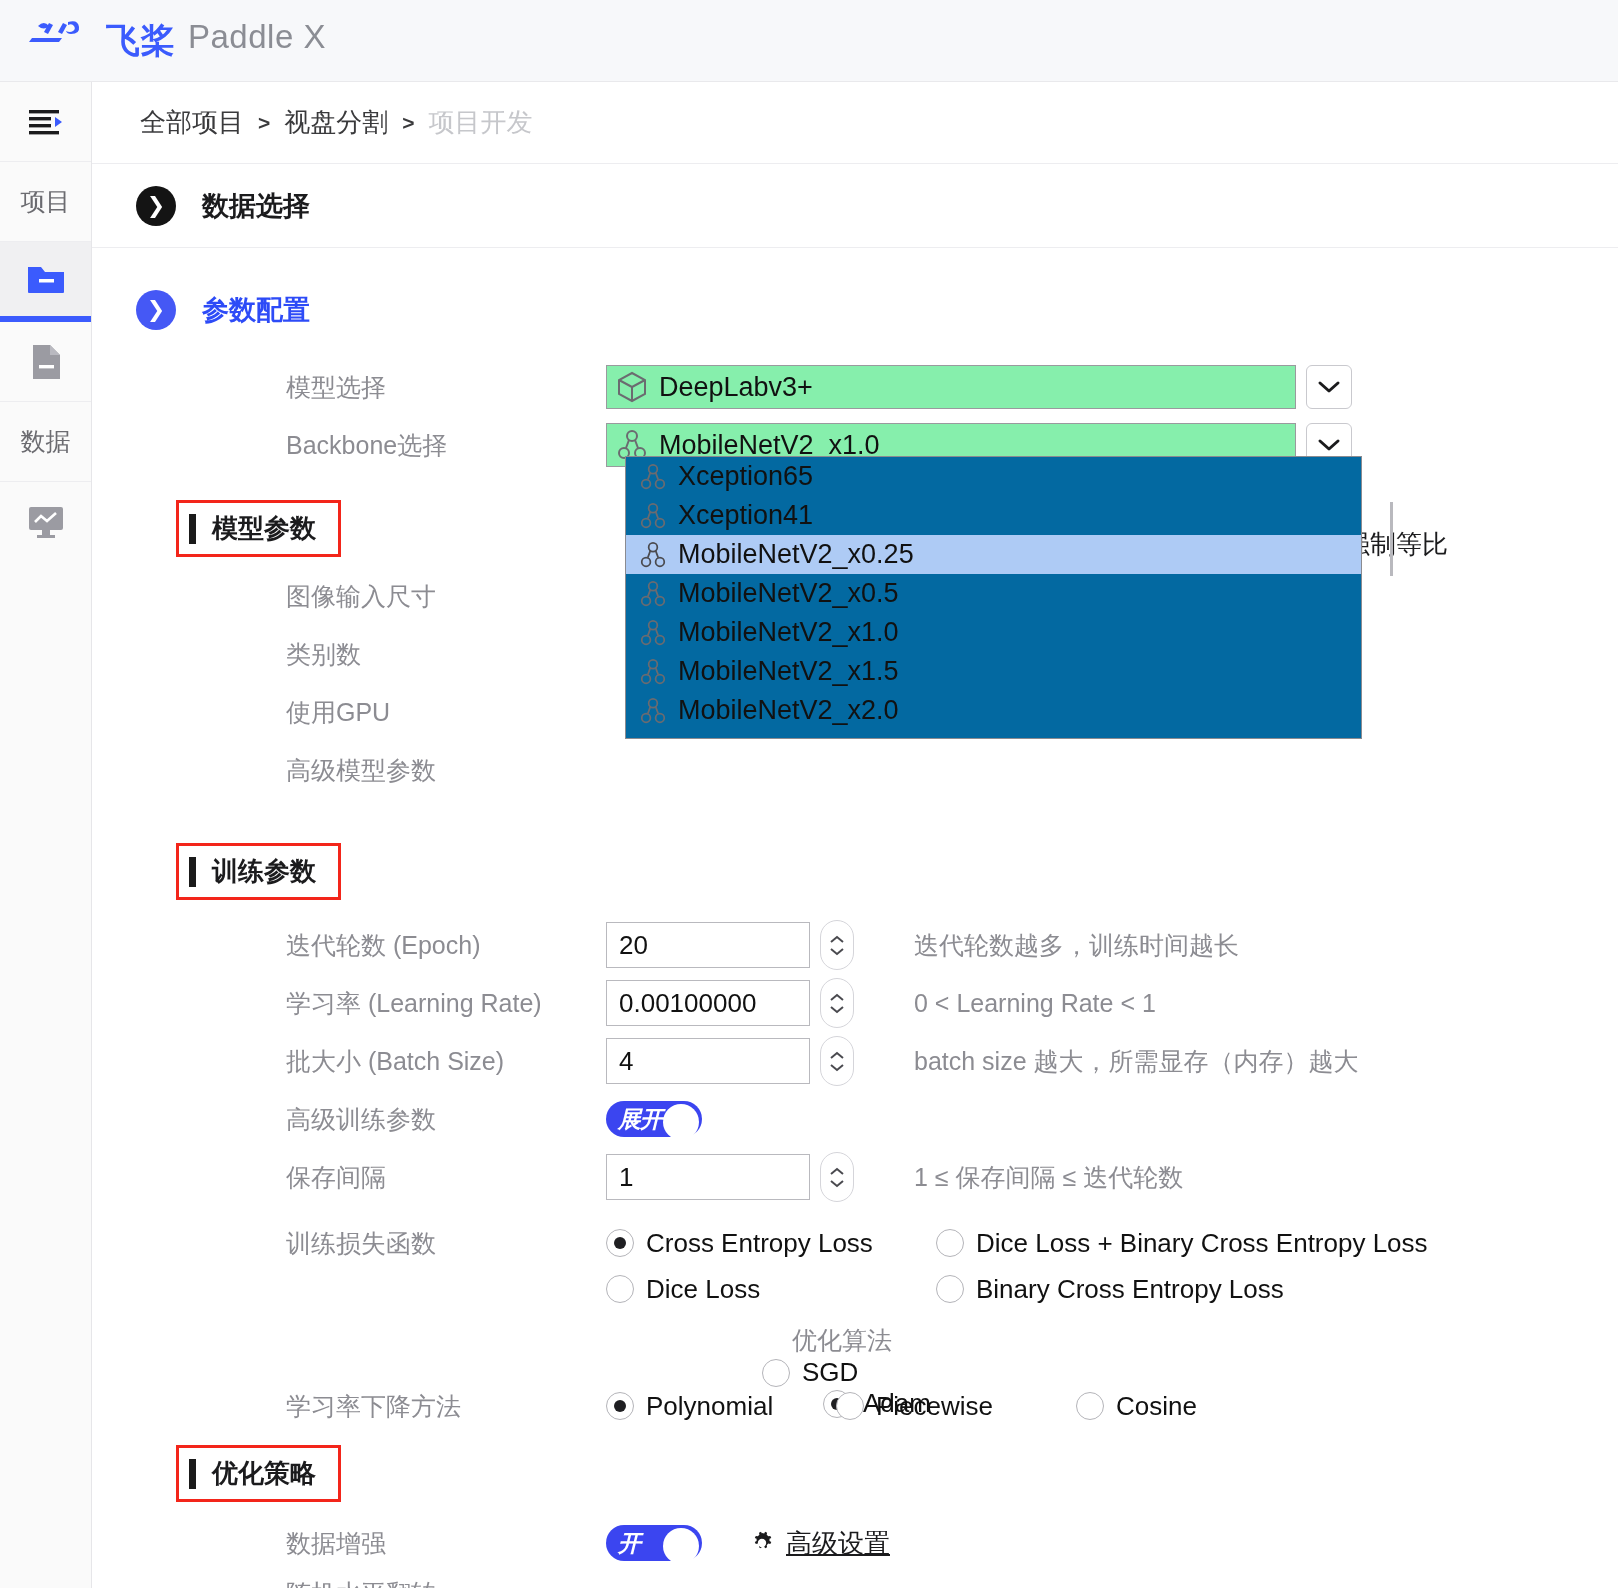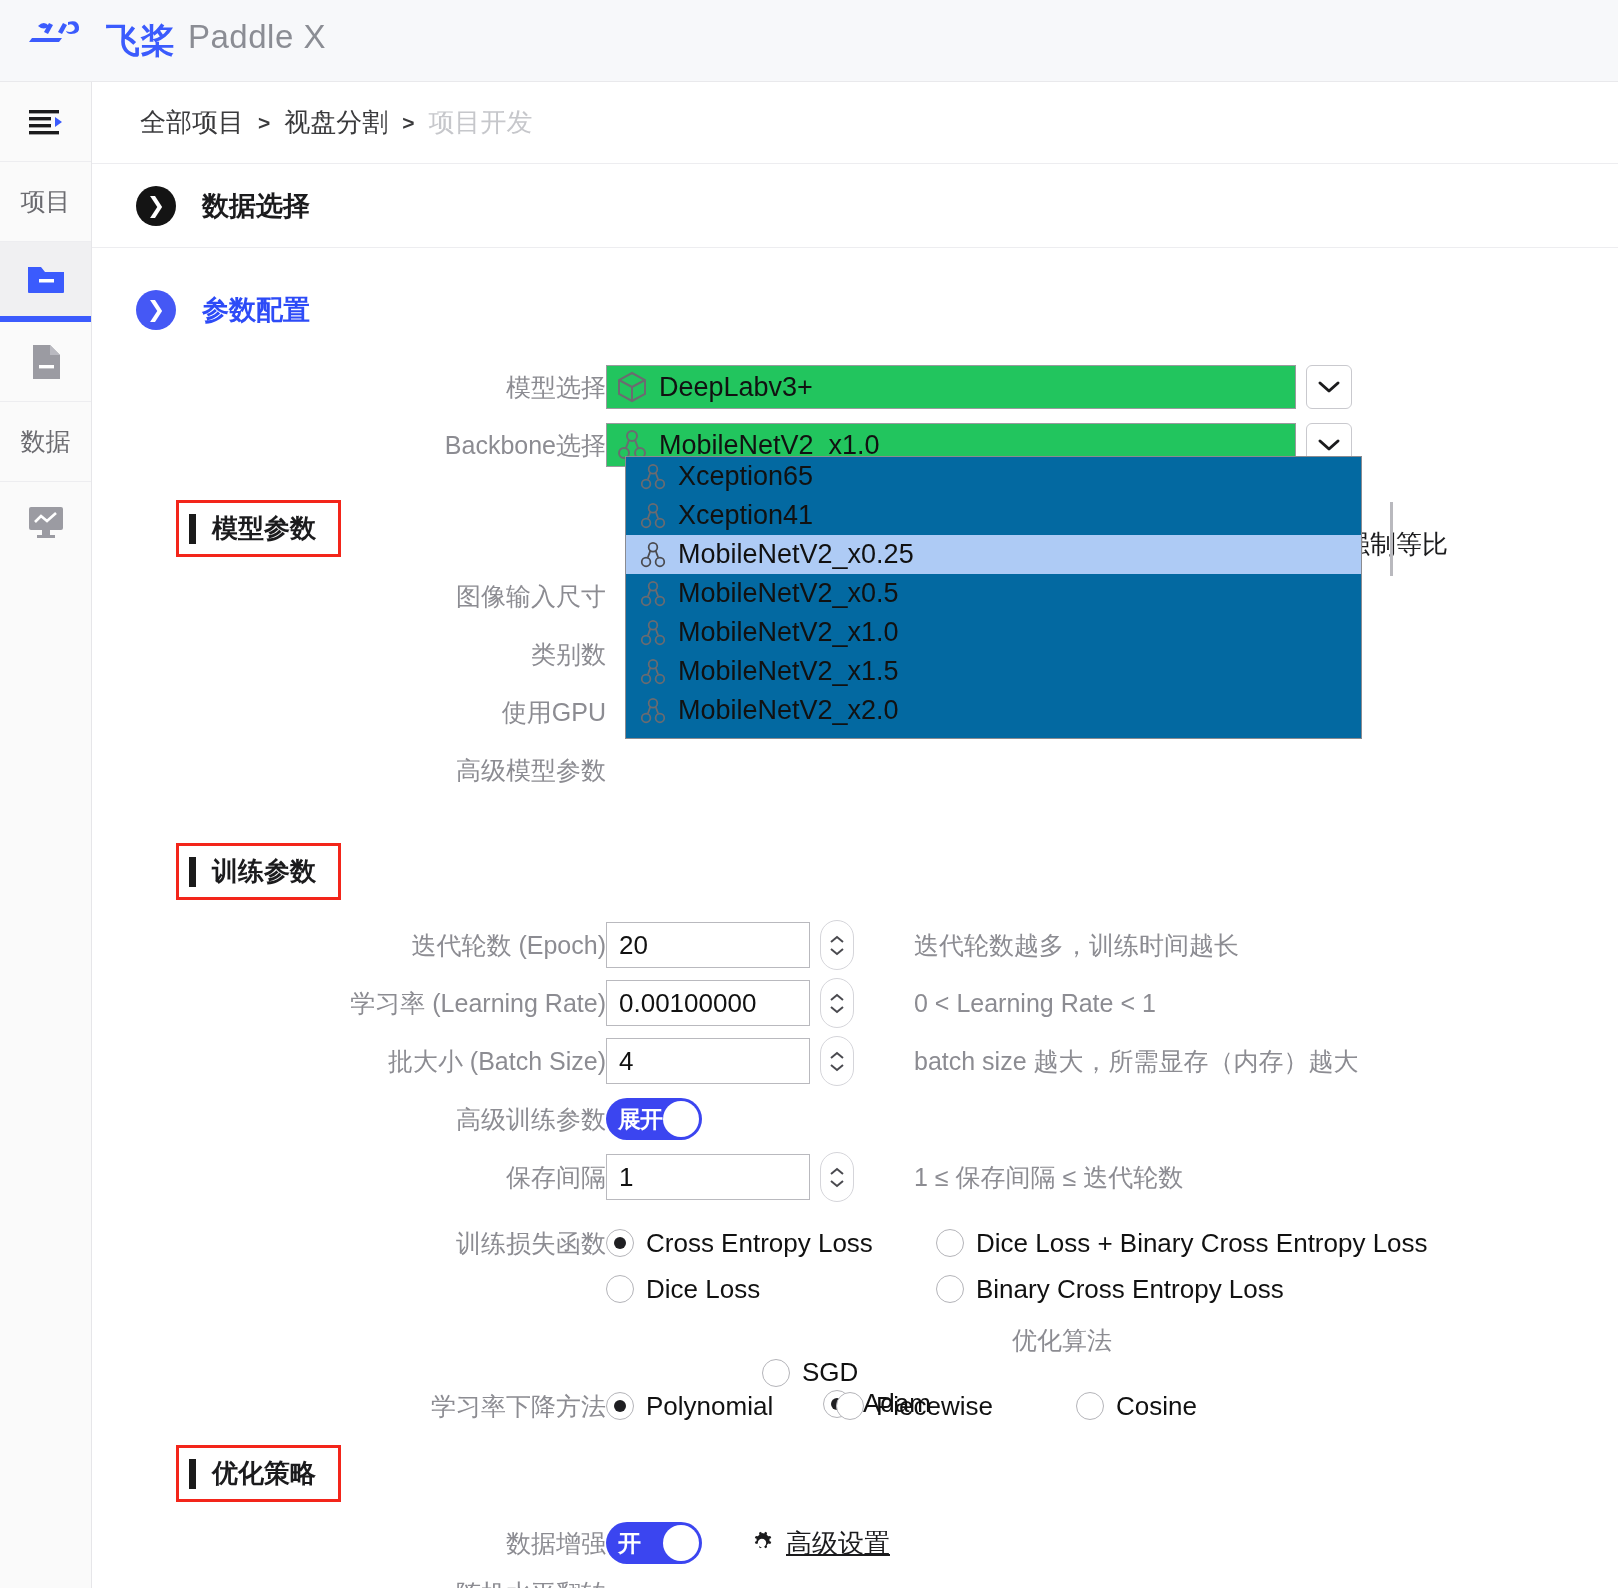--- a/index.html
+++ b/index.html
@@ -55,36 +55,36 @@
     width:40px;height:40px;border-radius:50%;background:#141414;color:#fff;
     display:flex;align-items:center;justify-content:center;font-size:22px;font-weight:700;
   }
   .circle-chev.blue{ background:#4558f5; }
   #section-data .title{ margin-left:26px; font-size:27px; font-weight:700; color:#1b1b1d; }
 
   #section-param{ display:flex; align-items:center; padding-left:44px; height:96px; margin-top:14px;}
   #section-param .title{ margin-left:26px; font-size:27px; font-weight:700; color:#2d4bf7; }
 
   
-  .row{ display:flex; align-items:center; padding-left:44px; position:relative;text-align:right; }
+  .row{ display:flex; align-items:center; padding-left:44px; position:relative; }
   .lbl{
     width:470px; font-size:25px; color:#8c8c92; padding-left:150px;
   }
 
   
   .group{
     margin-left:84px; display:inline-flex; align-items:center;
     border:3px solid #f3251a; padding:8px 22px 8px 10px;
   }
   .group .bar{ width:7px;height:30px;background:#1a1a1a;margin-right:16px; }
   .group .gtxt{ font-size:26px;font-weight:700;color:#1b1b1d; }
 
   
   .selbox{
-    width:690px;height:44px;border:1px solid #9a9a9e;background:#22c55e;
+    width:690px;height:44px;border:1px solid #9a9a9e;background:#86efac;
     display:flex;align-items:center;padding-left:10px;font-size:27px;color:#111;
   }
   .sel-caret{
     width:46px;height:44px;margin-left:10px;border:1px solid #c9c9ce;border-radius:6px;background:#fff;
     display:flex;align-items:center;justify-content:center;
   }
   .ico{ margin-right:12px; flex:0 0 auto; }
 
   
   #dropdown{
@@ -108,21 +108,21 @@
     display:flex;align-items:center;padding-left:12px;font-size:26px;color:#111;
   }
   .spin{
     width:34px;height:50px;margin-left:10px;border:1px solid #d5d5da;border-radius:17px;background:#fff;
     display:flex;flex-direction:column;align-items:center;justify-content:center;gap:3px;color:#4a4a4f;
   }
   .hint{ margin-left:60px; font-size:25px; color:#8c8c92; }
 
   
   .toggle{
-    width:96px;height:42px;border-radius:21px;background:#3b45f0;position:relative;display:flex;align-items:center;
+    width:96px;height:36px;border-radius:21px;background:#3b45f0;position:relative;display:flex;align-items:center;font-style:italic;
   }
   .toggle .ttxt{ color:#fff;font-size:23px;margin-left:12px;font-weight:700;letter-spacing:-1px; }
   .toggle .knob{ position:absolute;right:3px;top:3px;width:36px;height:36px;border-radius:50%;background:#fff; }
 
   .adv-link{ margin-left:46px; display:flex; align-items:center; }
   .adv-link .t{ margin-left:10px;font-size:26px;color:#1b1b1d;text-decoration:underline; }
   .rad{ display:flex; align-items:center; margin-right:0; }
   .rcircle{
     width:28px;height:28px;border-radius:50%;border:1px solid #b4b4b9;background:#fff;
     display:flex;align-items:center;justify-content:center;flex:0 0 auto;

